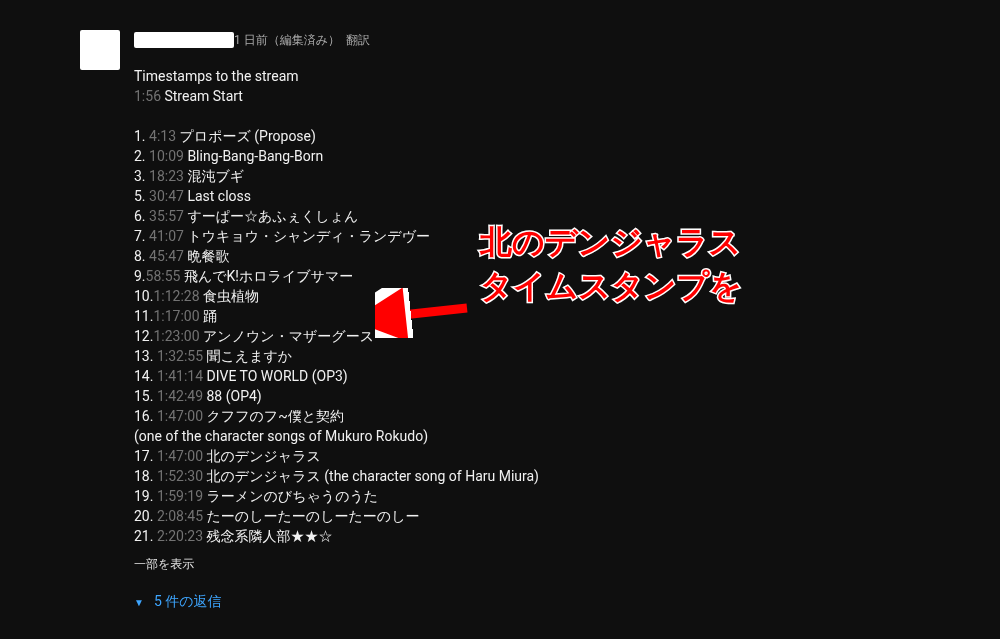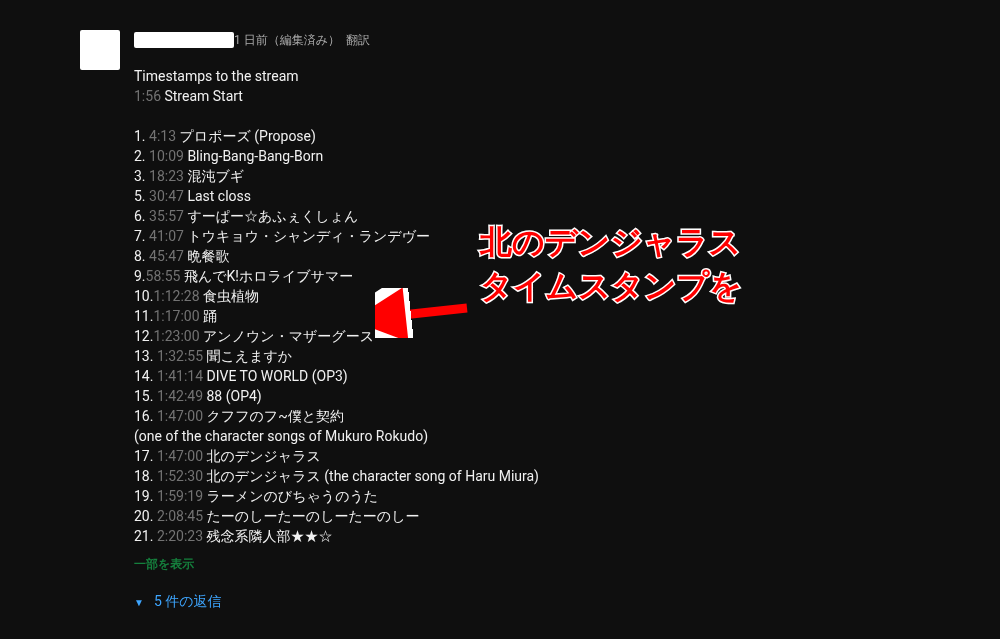--- a/index.html
+++ b/index.html
@@ -39,21 +39,21 @@
     background: #fff;
     height: 16px;
     width: 100px;
     border-radius: 2px;
   }
   .meta { color: #aaa; font-size: 12px; }
   .translate { color: #aaa; font-size: 12px; margin-left: 6px; cursor: pointer; text-align: center; }
   .content { margin-top: 16px; font-size: 14px; line-height: 20px; }
   .content .row { white-space: pre; }
   .ts { color: #737373; cursor: pointer; }
-  .showless { color: #15803d; margin-top: 10px; font-size: 12px; cursor: pointer; font-weight: bold; }
+  .showless { color: #e5e5e5; margin-top: 10px; font-size: 12px; cursor: pointer; }
   .replies { margin-top: 20px; color: #3ea6ff; font-size: 14px; display: flex; align-items: center; gap: 10px; cursor: pointer; }
   .replies .tri { font-size: 10px; }
 
   
   .anno-text {
     position: absolute;
     left: 480px;
     top: 220px;
     font-size: 32px;
     font-weight: 900;

